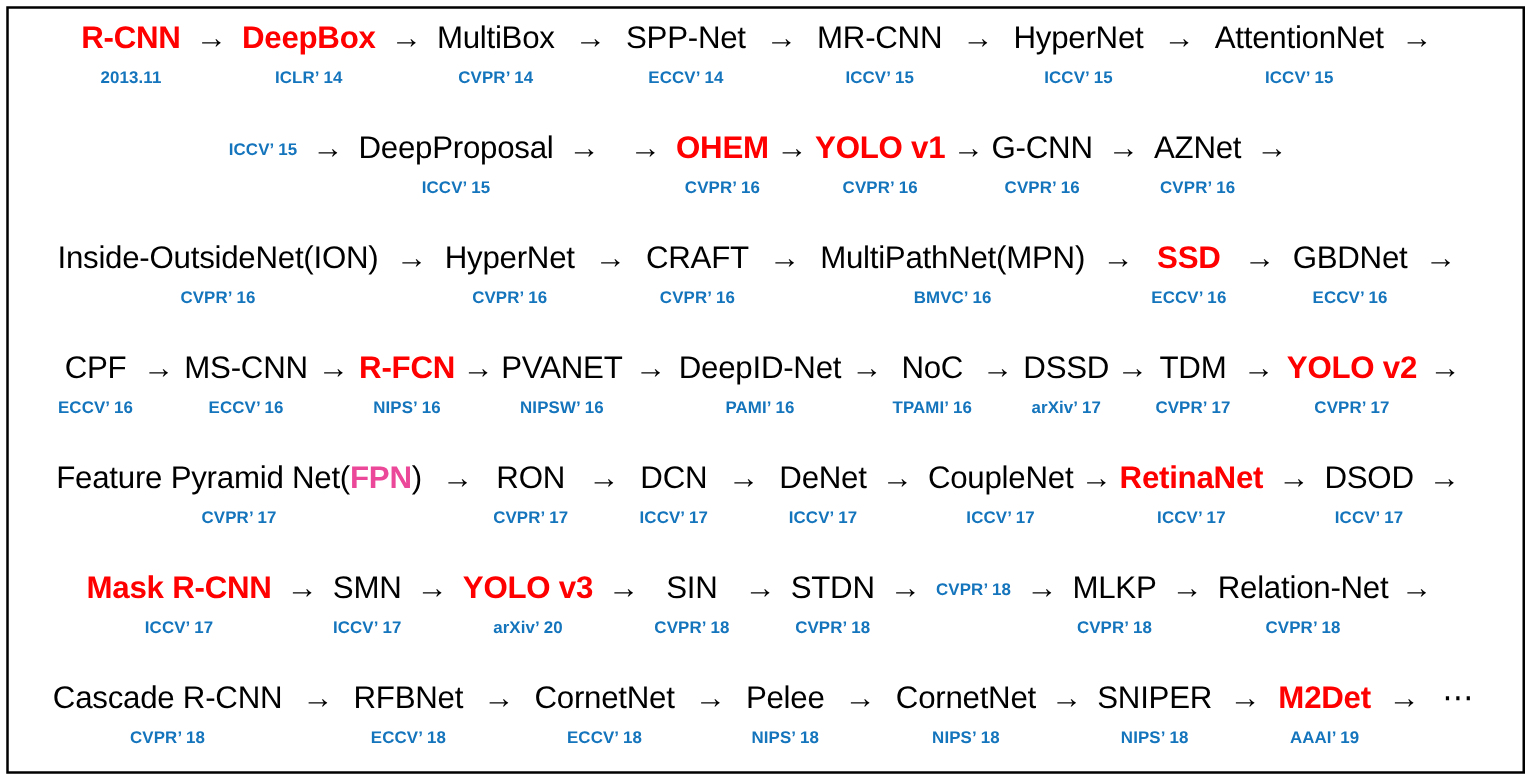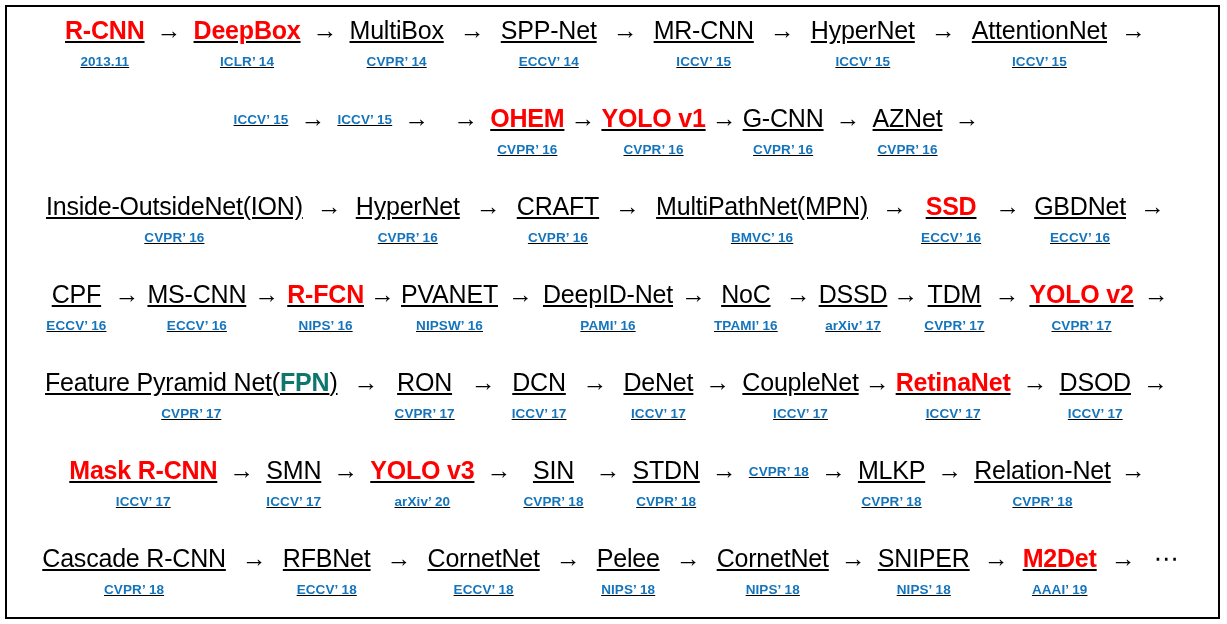--- a/index.html
+++ b/index.html
@@ -44,21 +44,20 @@
     width: 100%;
     padding: 0 6px;
     box-sizing: border-box;
   }
   .node {
     display: flex;
     flex-direction: column;
     align-items: center;
     justify-content: flex-start;
     flex: 0 0 auto;
-    text-decoration: underline;
   }
   .node-name {
     font-size: 25px;
     line-height: 30px;
     color: #000000;
     white-space: nowrap;
     font-weight: 400;
     letter-spacing: -0.2px;
   }
   .node.red .node-name {
@@ -84,21 +83,21 @@
   }
   .ellipsis {
     font-size: 25px;
     line-height: 30px;
     color: #000000;
     white-space: nowrap;
     flex: 0 0 auto;
     padding: 0 4px;
   }
   .inline-red {
-    color: #0f766e;
+    color: #ec4899;
     font-weight: bold;
   }
 </style>
 </head>
 <body>
 
 <div id="timeline-frame">
     <div class="tl-row">
       <div class="row-inner">
         <div class="node red">
@@ -138,20 +137,21 @@
         <div class="arrow" style="margin-left: 12px; margin-right: 12px;">→</div>
       </div>
     </div>
     <div class="tl-row">
       <div class="row-inner">
         <div class="node red">
           <div class="node-venue">ICCV’ 15</div>
         </div>
         <div class="arrow" style="margin-left: 10px; margin-right: 10px;">→</div>
         <div class="node">
+          <div class="node-name">DeepProposal</div>
           <div class="node-venue">ICCV’ 15</div>
         </div>
         <div class="arrow" style="margin-left: 10px; margin-right: 10px;">→</div>
         <div class="arrow" style="margin-left: 10px; margin-right: 10px;">→</div>
         <div class="node red">
           <div class="node-name">OHEM</div>
           <div class="node-venue">CVPR’ 16</div>
         </div>
         <div class="arrow" style="margin-left: 4px; margin-right: 4px;">→</div>
         <div class="node red">

